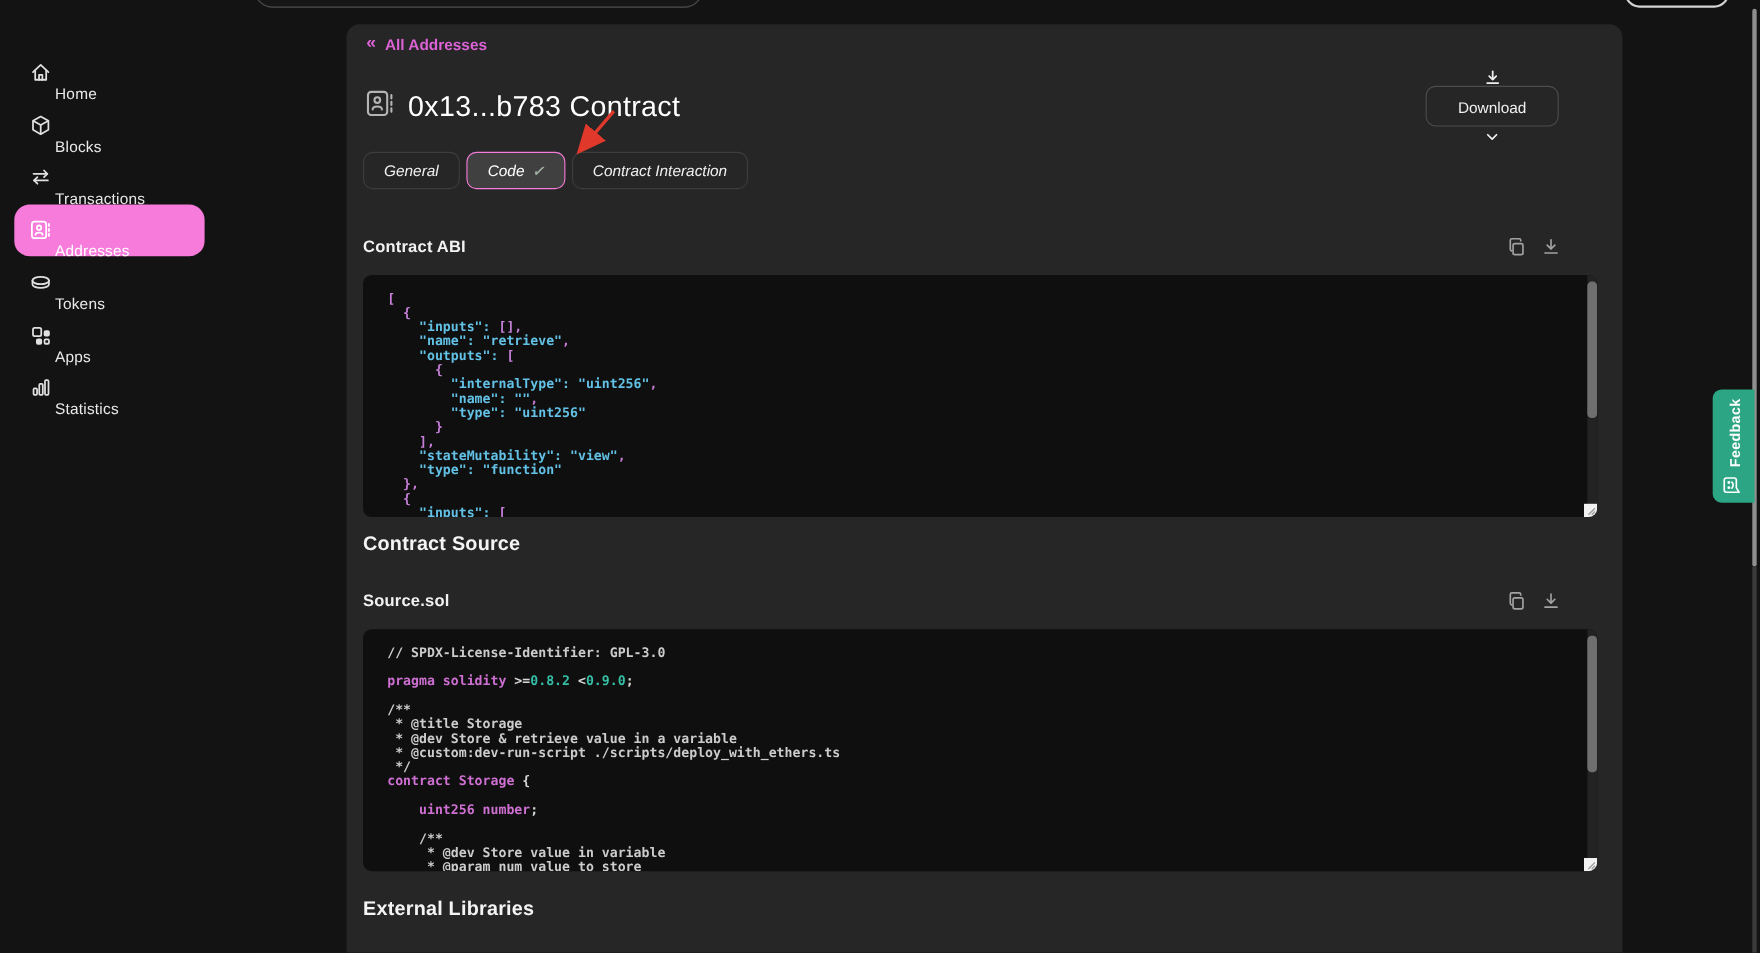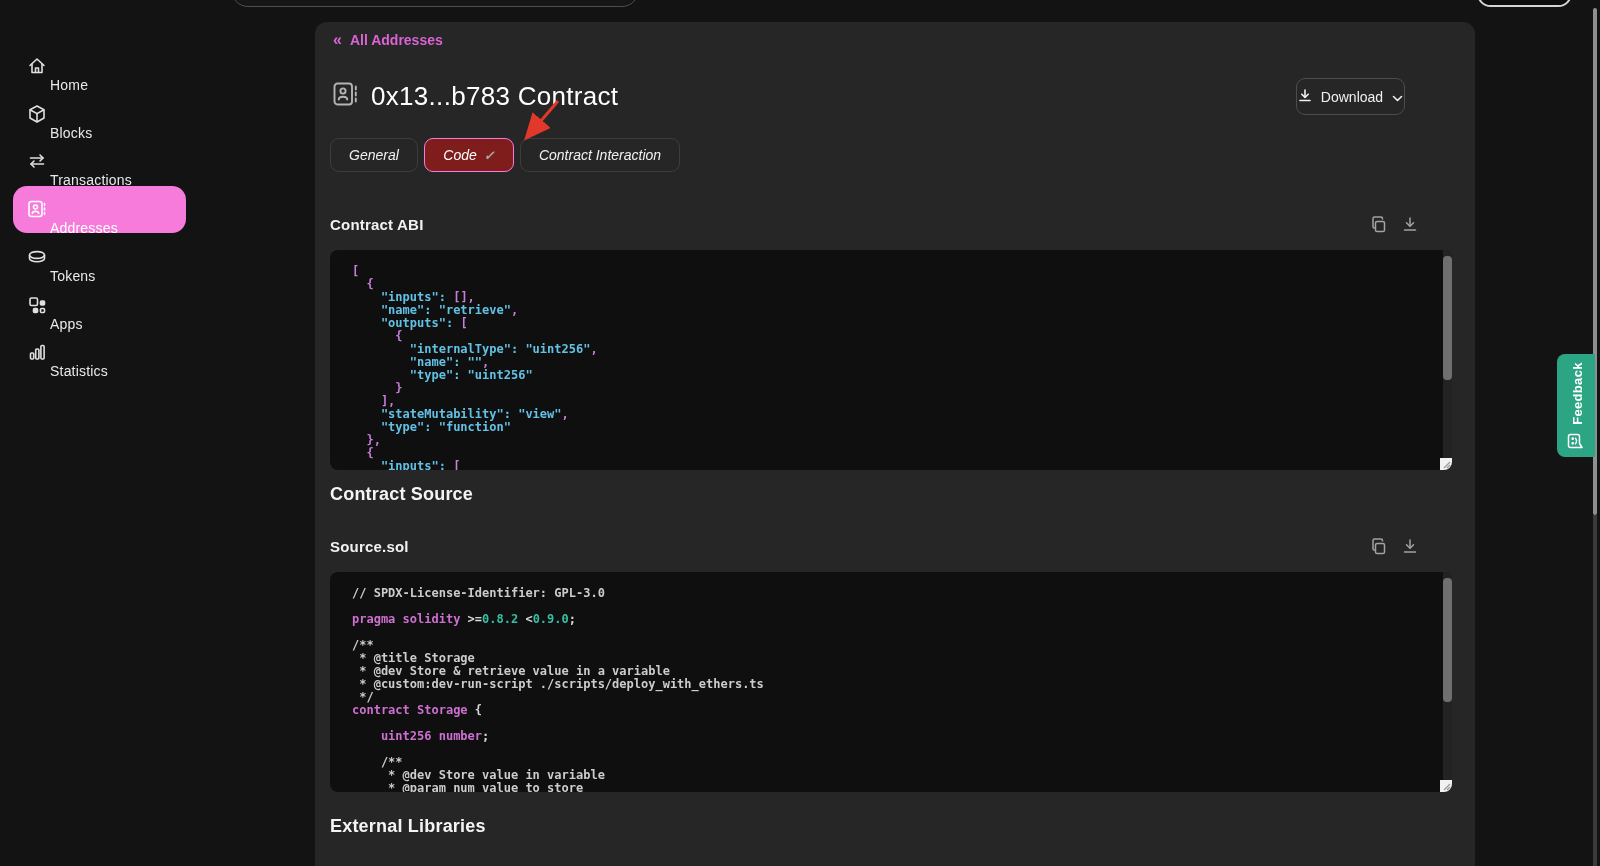--- a/index.html
+++ b/index.html
@@ -27,28 +27,28 @@
   .main-panel { left:315px; top:22px; width:1160px; height:844px; background:#262626;
     border-radius:12px 12px 0 0; }
 
   .back-link { left:333px; top:32px; display:flex; align-items:center; gap:8px; color:#db63d6;
     font-size:14px; font-weight:600; cursor:pointer; }
   .back-chev { font-size:16px; line-height:14px; }
 
   .title-row { left:332px; top:80px; display:flex; align-items:center; gap:12px; }
   .page-title { color:#ffffff; font-size:26px; font-weight:500; letter-spacing:.3px;text-align:center; }
 
-  .dl-btn { left:1296px; top:78px; width:109px; height:37px; border:1px solid #4c4c4c; border-radius:9px;
+  .dl-btn { left:1296px; top:78px; width:121px; height:37px; border:1px solid #4c4c4c; border-radius:9px;
     display:flex; align-items:center; justify-content:center; gap:9px; color:#f0f0f0; font-size:14px;
-    font-weight:500; cursor:pointer; background:transparent; }
+    font-weight:500; cursor:pointer; background:transparent;flex-direction:column; }
 
   .tab { top:138px; height:34px; border-radius:9px; display:flex; align-items:center; justify-content:center;
     gap:7px; font-size:14px; font-weight:500; color:#f0f0f0; border:1px solid #3d3d3d; cursor:pointer;
     background:transparent;font-style:italic; }
-  .tab.selected { background:#7f1d1d; border-color:#f77bdb; color:#ffffff;align-items:center; }
+  .tab.selected { background:#404040; border-color:#f77bdb; color:#ffffff;align-items:center; }
   .tab .check { color:#9fab9f; font-weight:700; font-size:13px; }
 
   .section-title { color:#f2f2f2; font-size:15px; font-weight:700; letter-spacing:.2px; }
   .big-heading { color:#f4f4f4; font-size:18px; font-weight:600; letter-spacing:.2px; }
 
   .icon-btn { width:16px; height:17px; cursor:pointer; }
 
   .code-block { left:330px; width:1122px; height:220px; background:#0f0f0f; border-radius:8px; overflow:hidden; }
   .code-inner { position:absolute; left:22px; top:15px; right:20px; bottom:0;
     font-family:"DejaVu Sans Mono", monospace; font-size:12px; font-weight:700; line-height:13px;

